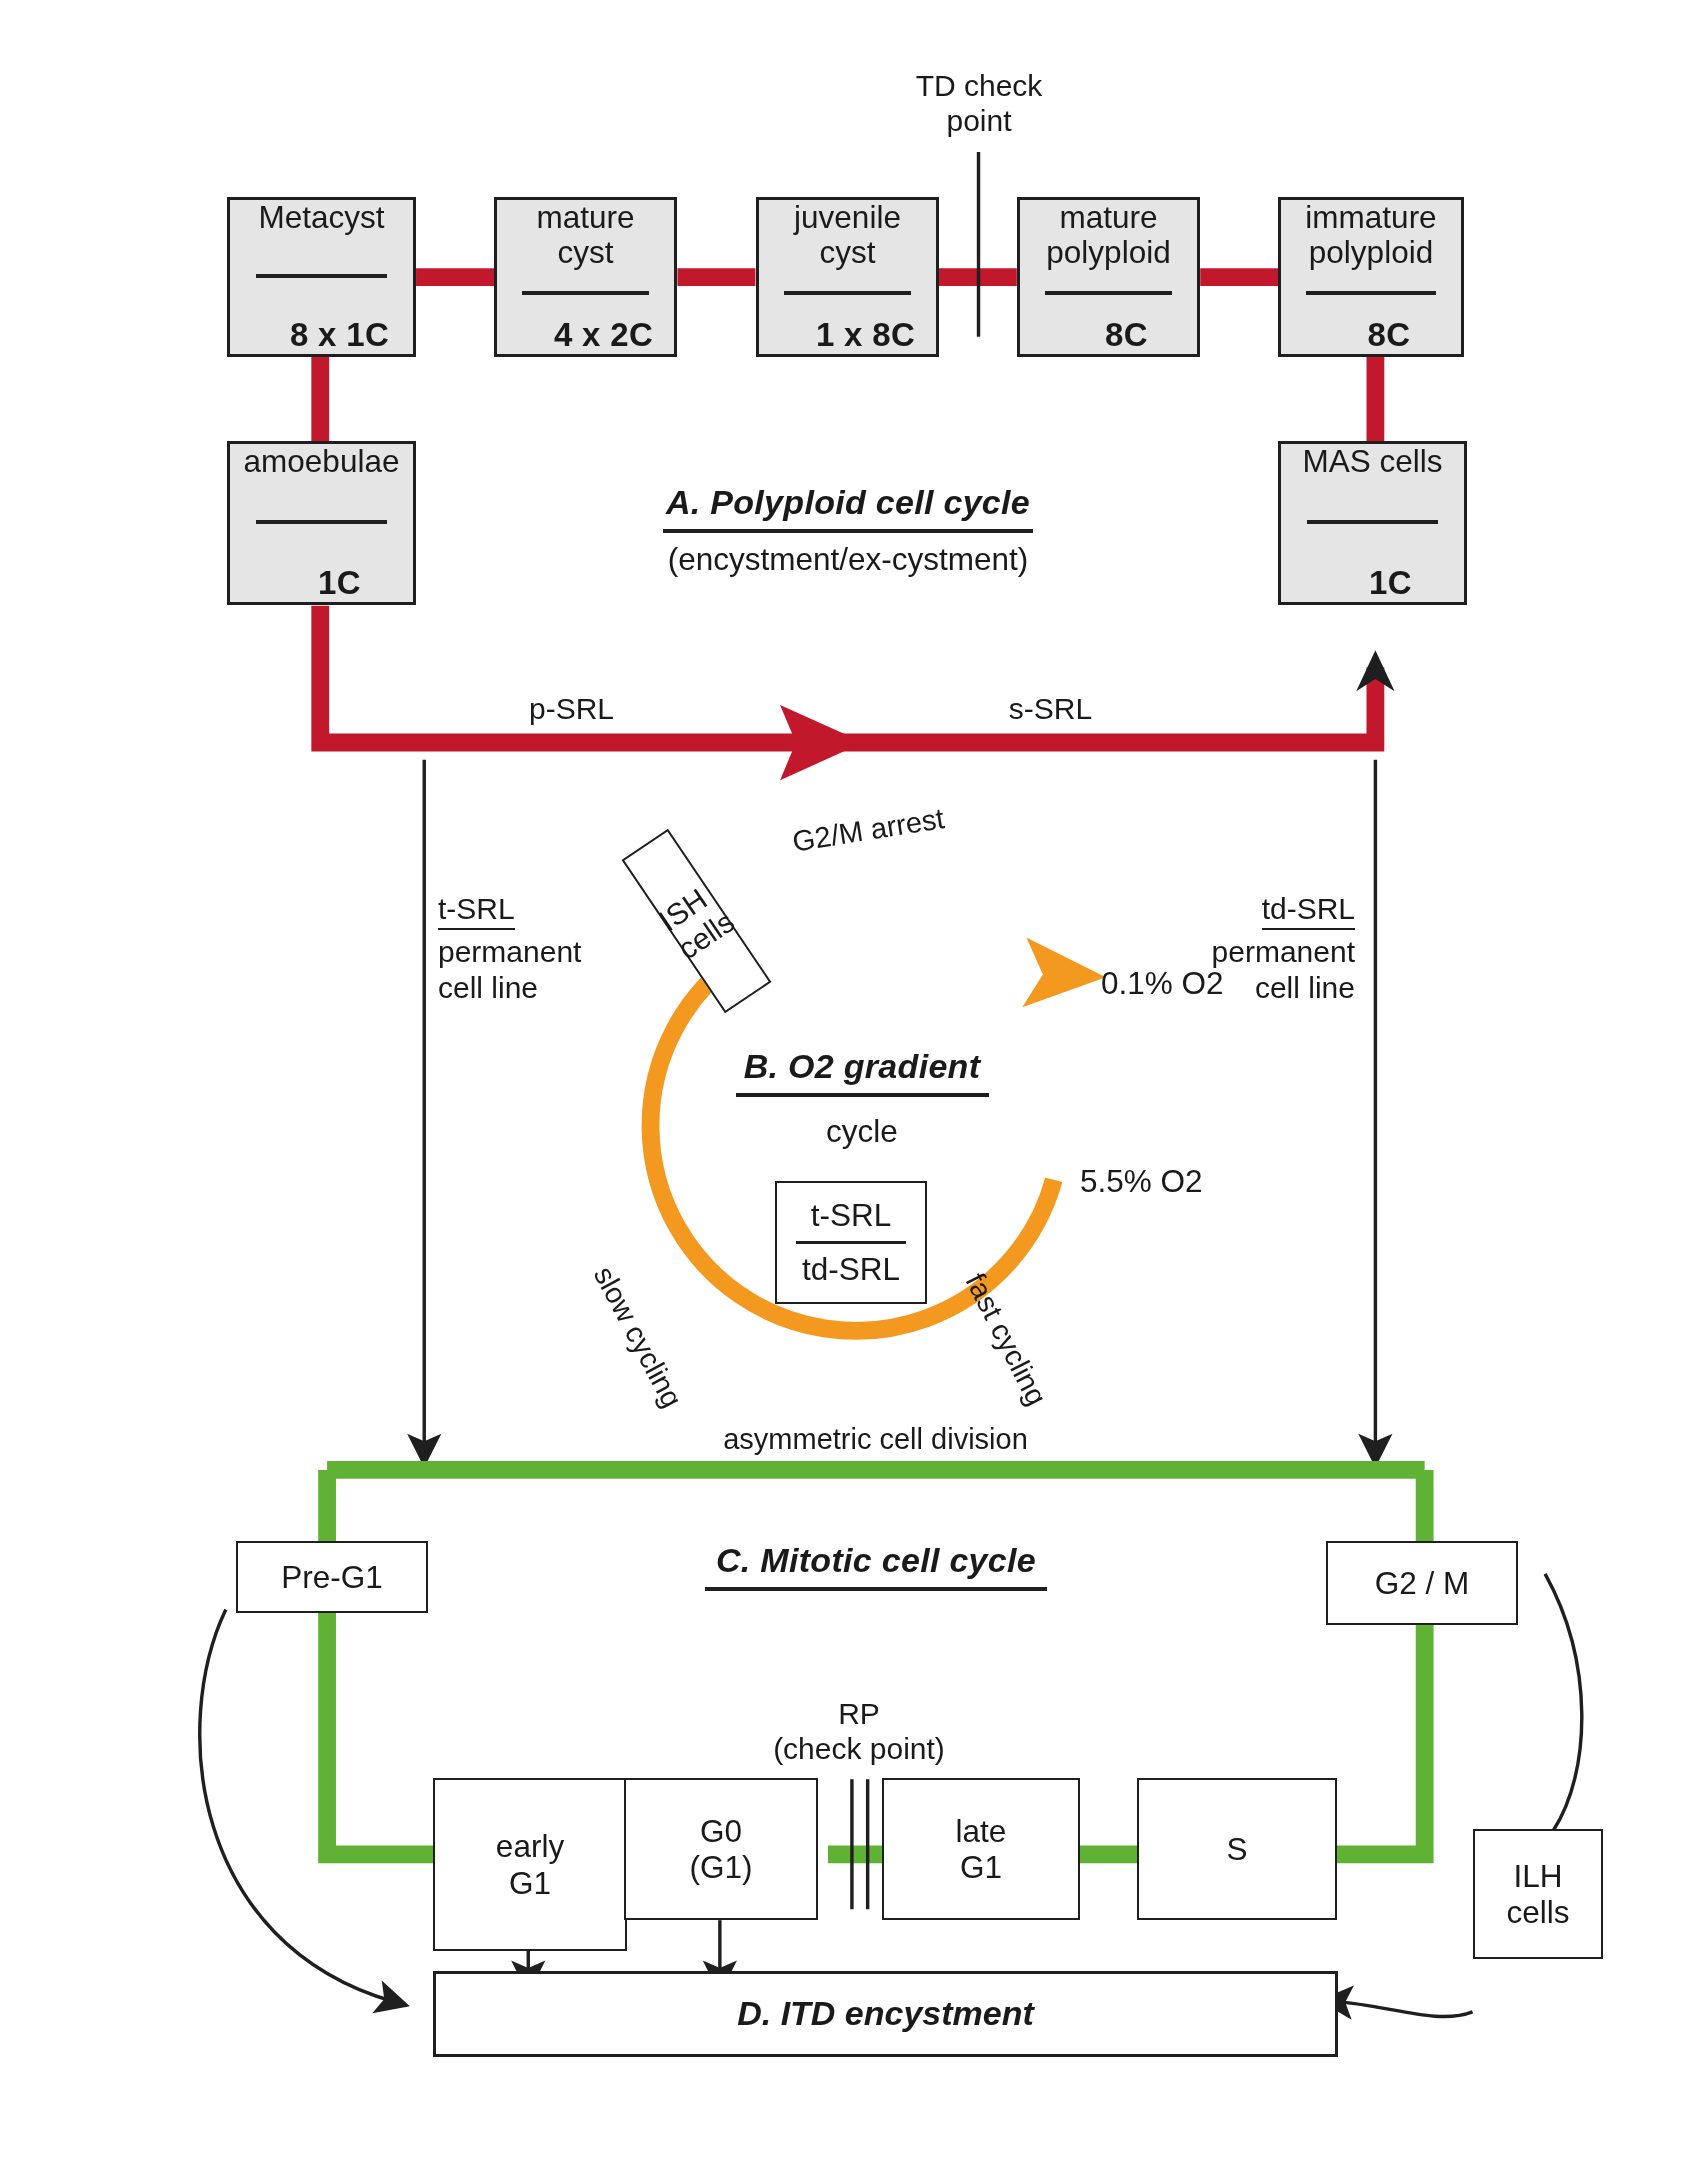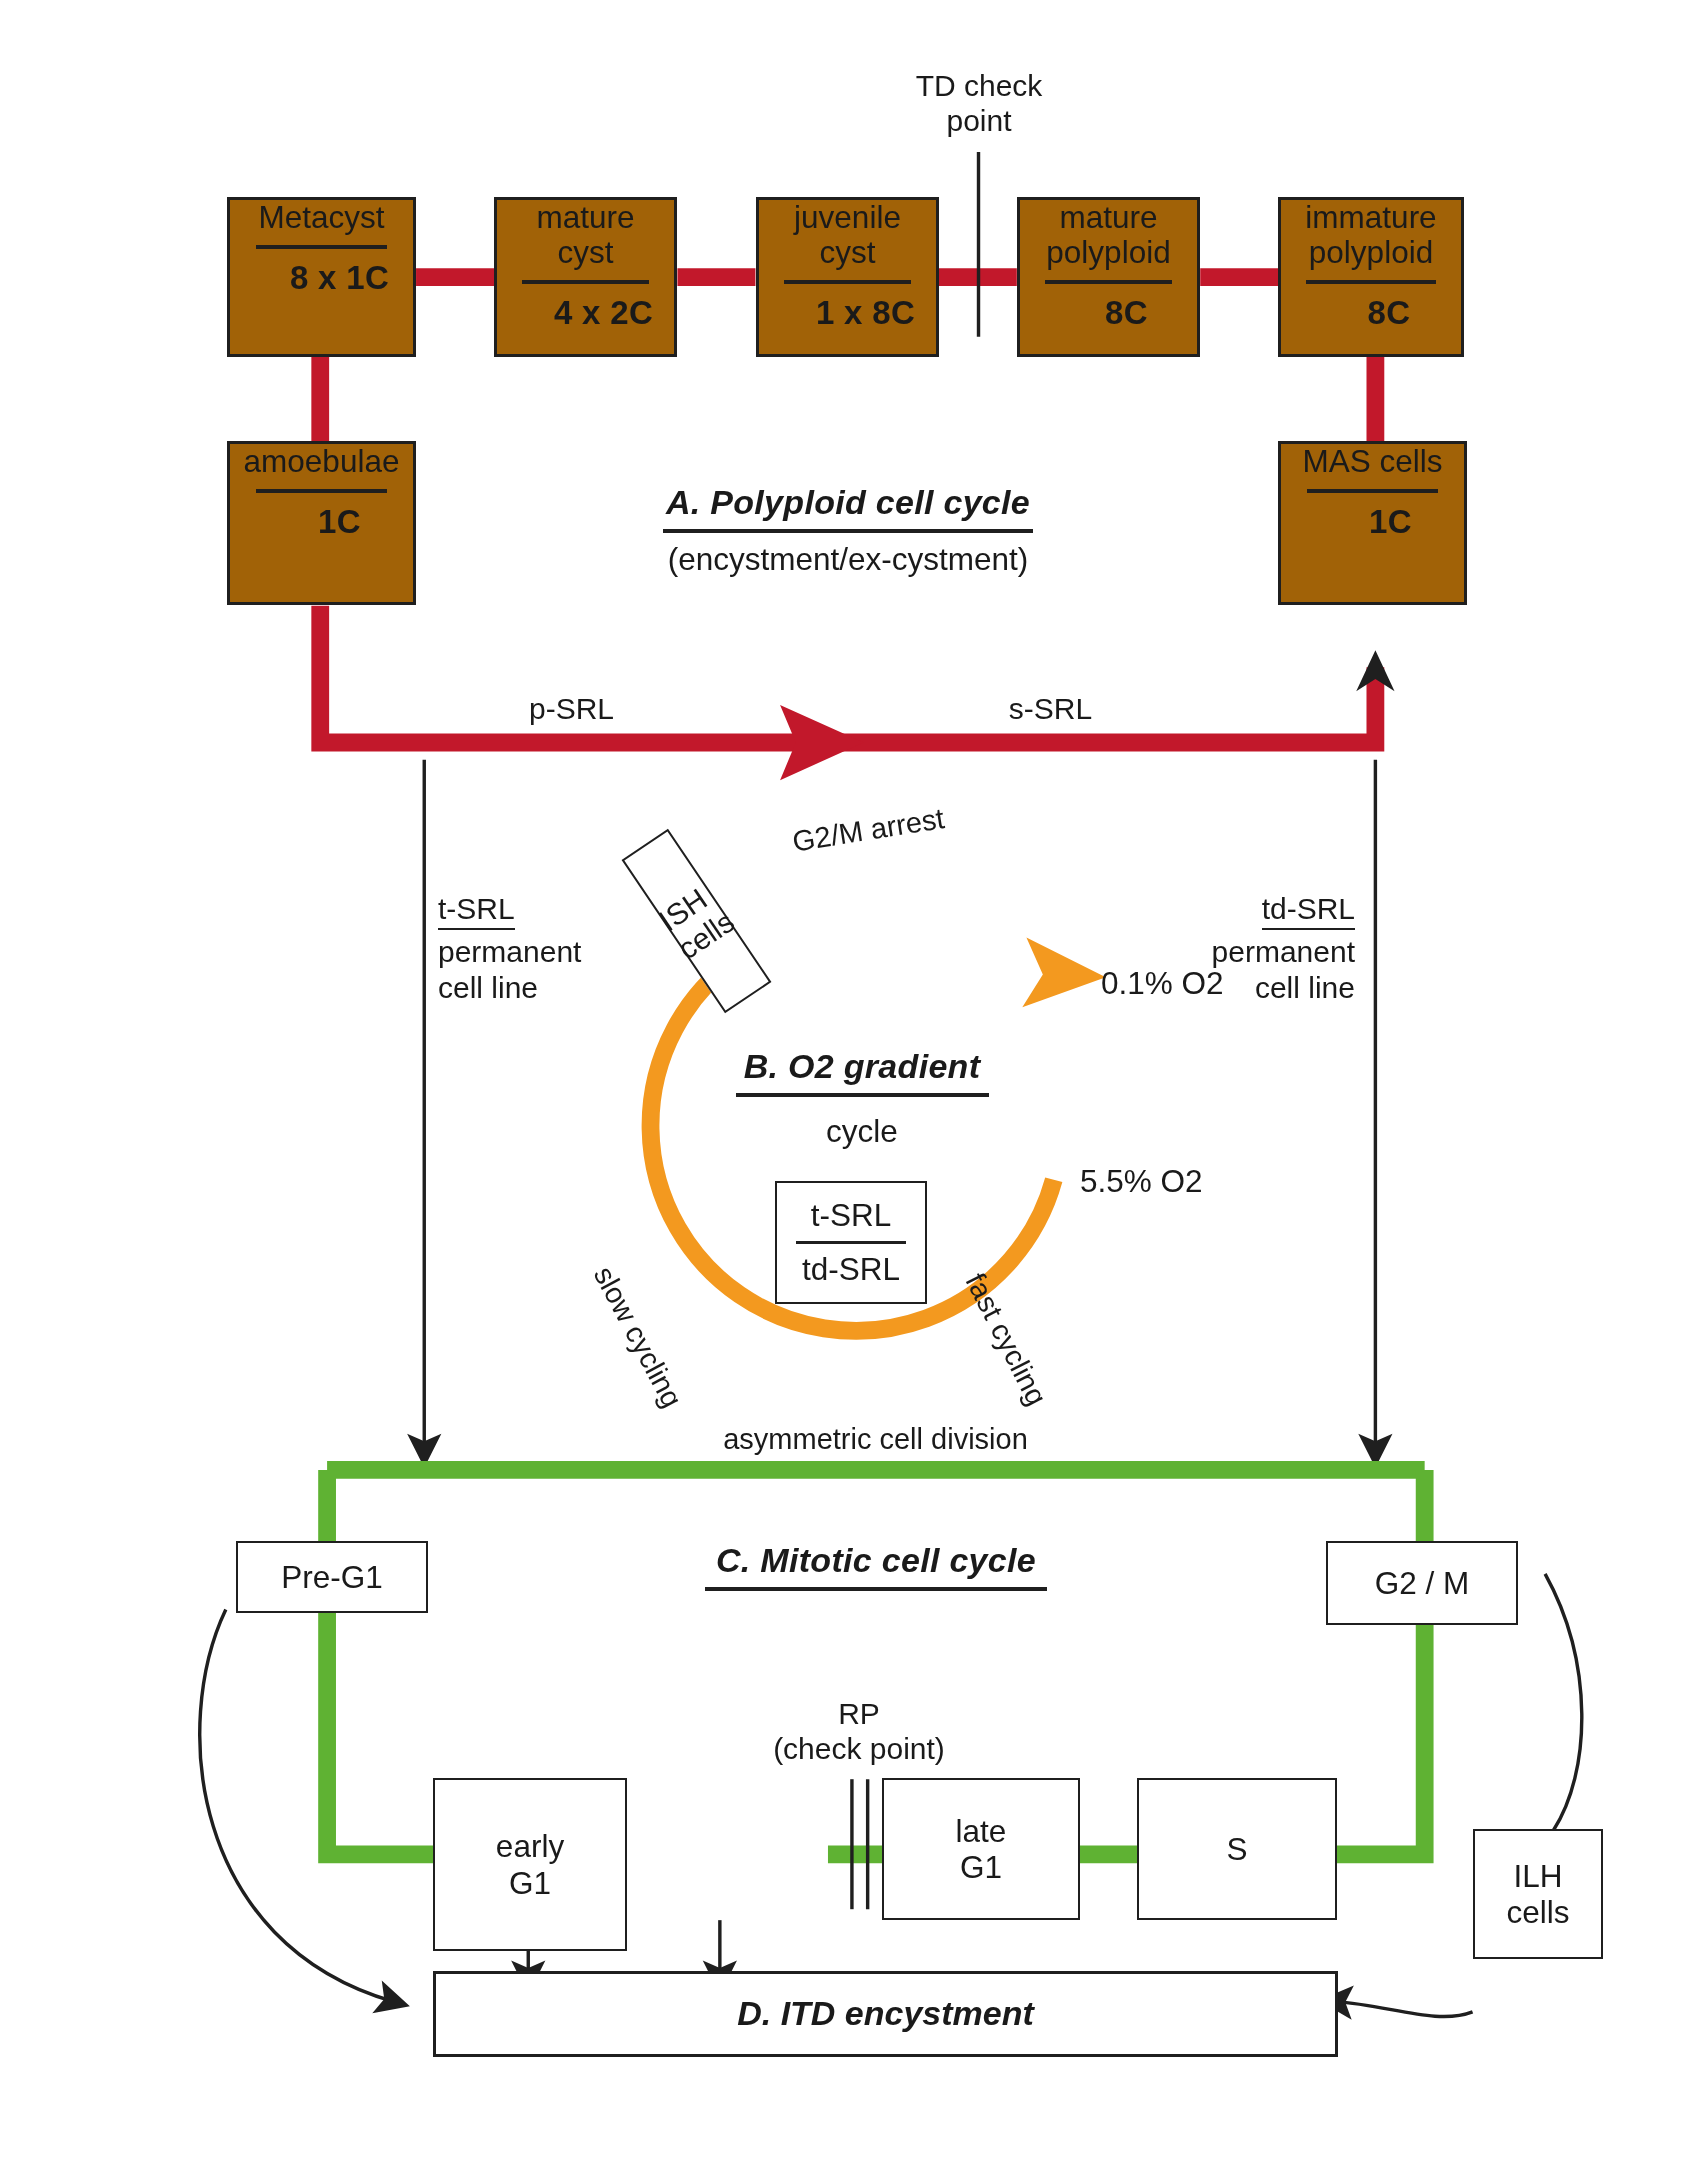--- a/index.html
+++ b/index.html
@@ -1,23 +1,23 @@
 <!DOCTYPE html>
 <html style="font-size:11px"><head>
 <meta charset="utf-8">
 <style>
   html, body { margin:0; padding:0; background:#ffffff; }
   body { width:1697px; height:2183px; position:relative;
          font-family:"Liberation Sans", sans-serif; color:#1a1a1a; }
   #stage { position:absolute; left:0; top:0; width:1697px; height:2183px; overflow:hidden; }
   svg.layer { position:absolute; left:0; top:0; width:1697px; height:2183px; pointer-events:none; }
 
-  .box { position:absolute; box-sizing:border-box; background:#a16207;
+  .box { position:absolute; box-sizing:border-box; background:#e5e5e5;
          border:3.4px solid #1f1f1f; display:flex; flex-direction:column;
-         align-items:center; justify-content:flex-start; z-index:5; }
+         align-items:center; justify-content:space-between; z-index:5; }
   .box .ttl { font-size:31.5px; line-height:1.12; text-align:center; white-space:pre-line; }
   .box .rule { width:72%; height:4.1px; background:#1f1f1f; margin:9.6px 0 9.6px 0; }
   .box .val { font-size:33px; font-weight:bold; letter-spacing:0.3px;margin-left:36px; }
 
   .plainbox { position:absolute; box-sizing:border-box; background:#fff;
               border:2.7px solid #1f1f1f; display:flex; align-items:center;
               justify-content:center; z-index:6; font-size:31.5px; text-align:center;
               line-height:1.15; white-space:pre-line; }
 
   .lbl { position:absolute; font-size:30px; line-height:1.18; white-space:pre-line; z-index:7; }
@@ -229,20 +229,24 @@
     <div class="ul" style="width:342px;"></div>
   </div>
 
   <div class="lbl center" style="left:736px; top:1696px; width:246px;">RP
 (check point)</div>
 
   <div class="plainbox" style="left:433px; top:1778px; width:194px; height:173px;">
     <span>early
 G1</span>
   </div>
+  <div class="plainbox" style="left:624px; top:1778px; width:194px; height:142px;">
+    <span>G0
+(G1)</span>
+  </div>
   <div class="plainbox" style="left:882px; top:1778px; width:198px; height:142px;">
     <span>late
 G1</span>
   </div>
   <div class="plainbox" style="left:1137px; top:1778px; width:200px; height:142px;">
     <span>S</span>
   </div>
 
   <div class="plainbox" style="left:1473px; top:1829px; width:130px; height:130px;">
     <span>ILH

